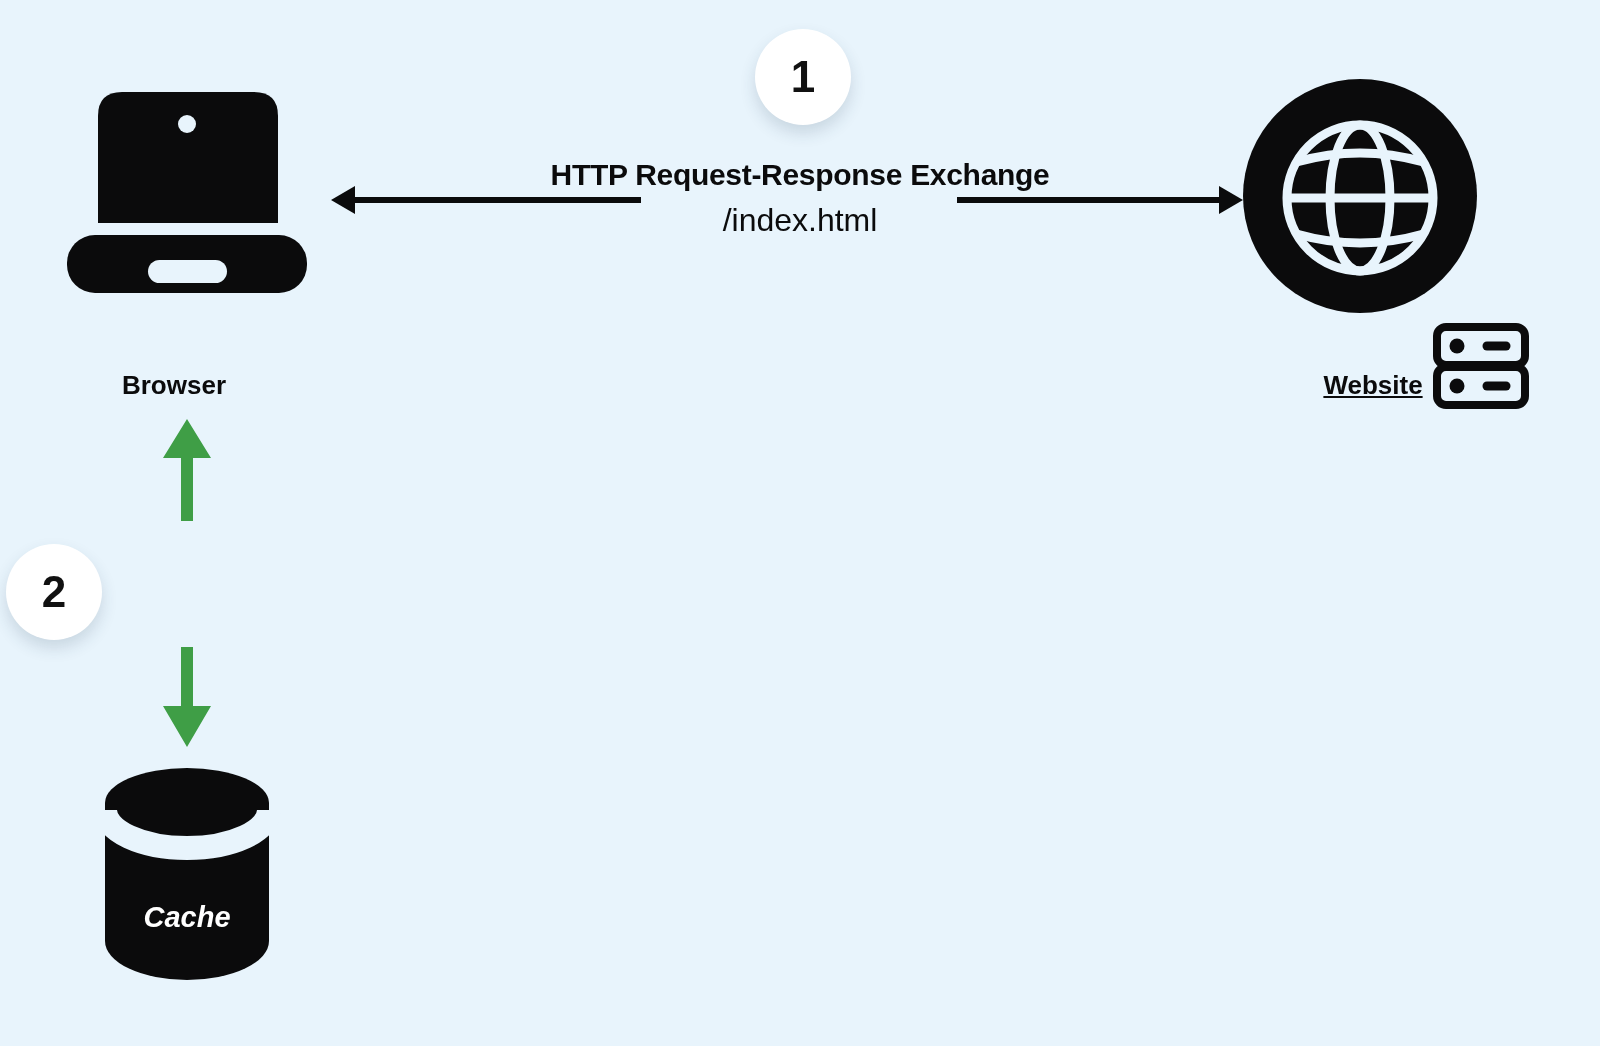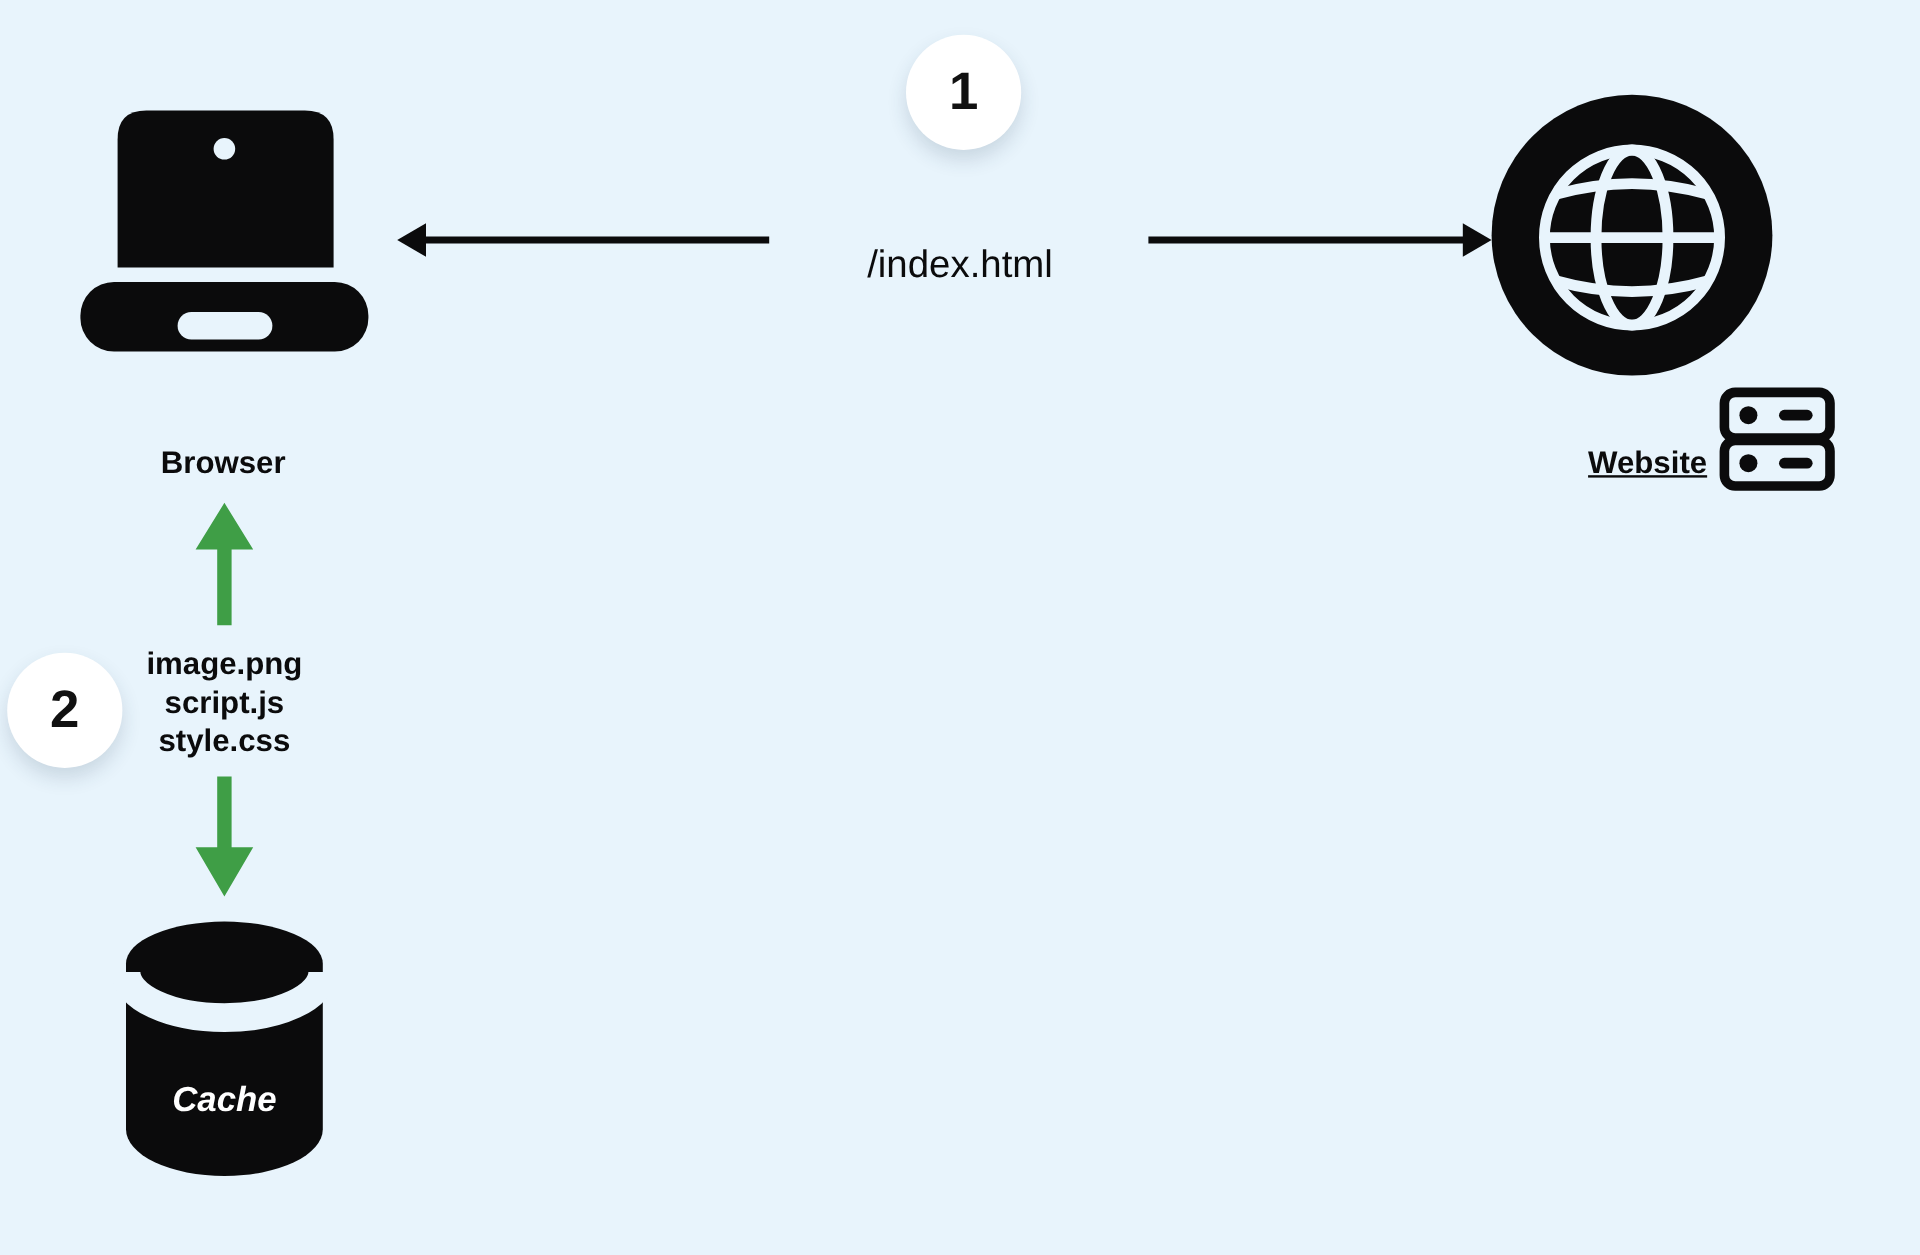--- a/index.html
+++ b/index.html
@@ -43,21 +43,21 @@
     font-size:30px;font-weight:bold;
     letter-spacing:-0.3px;
   }
   .exchange-resource{
     left:800px;top:202px;
     font-size:32px;font-weight:normal;
   }
   .node-label{
     font-size:26px;font-weight:bold;
   }
-  .browser-label{left:186px;top:370px;text-align:center;}
+  .browser-label{left:174px;top:370px;text-align:center;}
   .website-label{left:1373px;top:370px;text-decoration:underline;}
   .files-list{
     position:absolute;left:187px;top:537px;
     transform:translateX(-50%);
     text-align:center;
     font-size:26px;font-weight:bold;line-height:32px;
     color:var(--ink);
   }
   .cache-label{
     left:187px;top:901px;
@@ -130,26 +130,22 @@
     </g>
   </svg>
 
   <div class="badge badge-1">
     <span>1</span>
   </div>
   <div class="badge badge-2">
     <span>2</span>
   </div>
 
+  <div class="label exchange-title">HTTP Request-Response Exchange</div>
   <div class="label exchange-resource">/index.html</div>
 
   <div class="label node-label browser-label">Browser</div>
   <div class="label node-label website-label">Website</div>
 
-  <div class="files-list">
-    <div>image.png</div>
-    <div>script.js</div>
-    <div>style.css</div>
-  </div>
 
   <div class="label cache-label">Cache</div>
 
 </div>
 
 </body></html>

